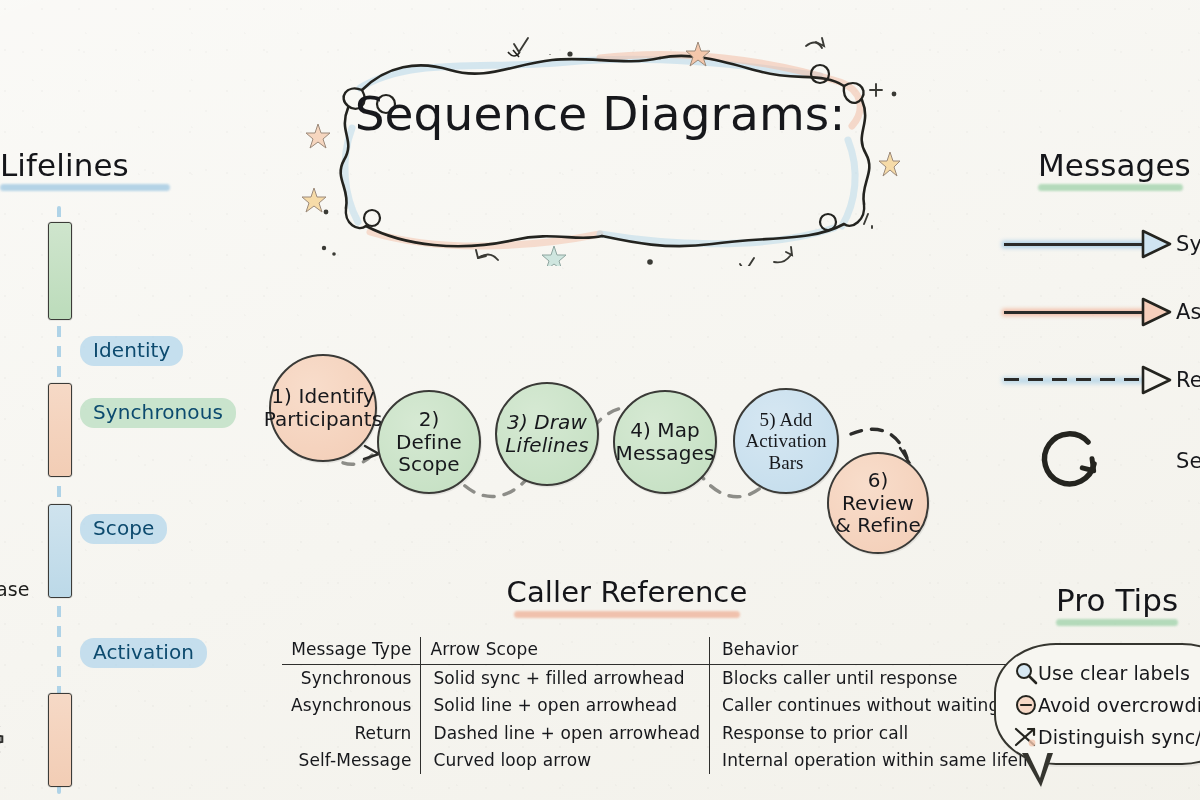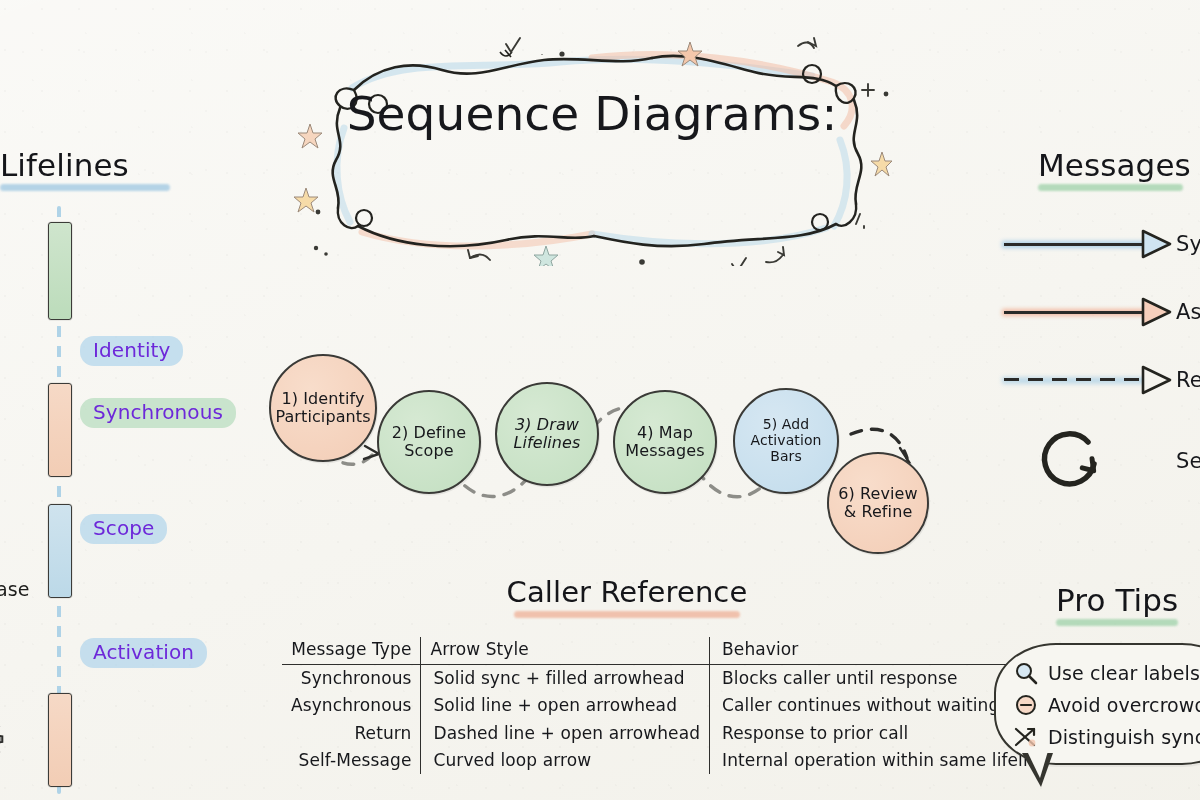--- a/index.html
+++ b/index.html
@@ -55,21 +55,21 @@
     filter: blur(1.3px);
     opacity: .85;
   }
   .ul-blue  { background: #a9cde4; }
   .ul-green { background: #a9d6b2; }
   .ul-pink  { background: #f0b9a2; }
 
   
   #title-banner {
     position: absolute;
-    left: 292px;
+    left: 300px;
     top: 36px;
     width: 600px;
     height: 230px;
   }
   #title-banner .title-text {
     position: absolute;
     left: 0; top: 46px;
     width: 600px;
     text-align: center;
     font-size: 47px;
@@ -127,21 +127,21 @@
   }
   .actor .actor-label {
     font-size: 19px;
     color: #1d1d1b;
     margin-top: 1px;
     white-space: nowrap;
   }
   .pill {
     position: absolute;
     font-size: 20px;
-    color: #6d28d9;
+    color: #0c4a6e;
     padding: 3px 13px 5px;
     border-radius: 14px;
     white-space: nowrap;
     line-height: 1.1;
   }
   .pill-blue  { background: rgba(177,214,235,.72); }
   .pill-green { background: rgba(183,221,190,.72); }
 
   
   #process-flow {
@@ -152,21 +152,21 @@
     height: 225px;
   }
   .step {
     position: absolute;
     border-radius: 50%;
     border: 2.4px solid #3a3a37;
     display: flex;
     align-items: center;
     justify-content: center;
     text-align: center;
-    font-size: 16px;
+    font-size: 20px;
     line-height: 1.14;
     color: #17181c;
     padding: 4px;
     box-sizing: border-box;
     box-shadow: 1px 1.5px 0 rgba(0,0,0,.07);
   }
   .step-peach { background: radial-gradient(circle at 38% 32%, #f8ddcb, #f3cdb6); }
   .step-green { background: radial-gradient(circle at 38% 32%, #d6e9d3, #c3dfc1); }
   .step-blue  { background: radial-gradient(circle at 38% 32%, #d6e7f2, #c2dcec); }
 
@@ -321,21 +321,21 @@
     width: 0; height: 0;
     border-left: 13px solid transparent;
     border-right: 8px solid transparent;
     border-top: 27px solid #f7f6f1;
   }
   .tip {
     position: absolute;
     left: 14px;
     display: flex;
     align-items: center;
-    gap: 10px;
+    gap: 0;
   }
   .tip-text {
     font-size: 19px;
     color: #17181c;
     white-space: nowrap;
   }
 </style>
 </head>
 <body>
 
@@ -491,21 +491,21 @@
     </div>
     <div class="step step-green hand" style="left:122px; top:50px; width:104px; height:104px;">
       <span>2) Define<br>Scope</span>
     </div>
     <div class="step step-green hand" style="left:240px; top:42px; width:104px; height:104px;font-style:italic;">
       <span>3) Draw<br>Lifelines</span>
     </div>
     <div class="step step-green hand" style="left:358px; top:50px; width:104px; height:104px;">
       <span>4) Map<br>Messages</span>
     </div>
-    <div class="step step-blue hand" style="left:478px; top:48px; width:106px; height:106px; font-size:14px;">
+    <div class="step step-blue hand" style="left:478px; top:48px; width:106px; height:106px; font-size:19px;font-family:Liberation Serif, serif;">
       <span>5) Add<br>Activation<br>Bars</span>
     </div>
     <div class="step step-peach hand" style="left:572px; top:112px; width:102px; height:102px;">
       <span>6) Review<br>&amp; Refine</span>
     </div>
   </div>
 
   <div id="right-panel">
     <div class="panel-head">
       <div class="panel-title hand">Messages</div>
@@ -559,21 +559,21 @@
   <div id="quick-reference">
     <div class="qr-head">
       <div class="qr-title hand">Caller Reference</div>
       <div class="ul-pink qr-underline"></div>
     </div>
 
     <table class="qr hand">
       <thead>
         <tr>
           <th class="c0">Message Type</th>
-          <th class="c1">Arrow Style</th>
+          <th class="c1">Arrow Scope</th>
           <th class="c2">Behavior</th>
         </tr>
       </thead>
       <tbody>
         <tr>
           <td class="c0">Synchronous</td>
           <td class="c1">Solid sync + filled arrowhead</td>
           <td class="c2">Blocks caller until response</td>
         </tr>
         <tr>

